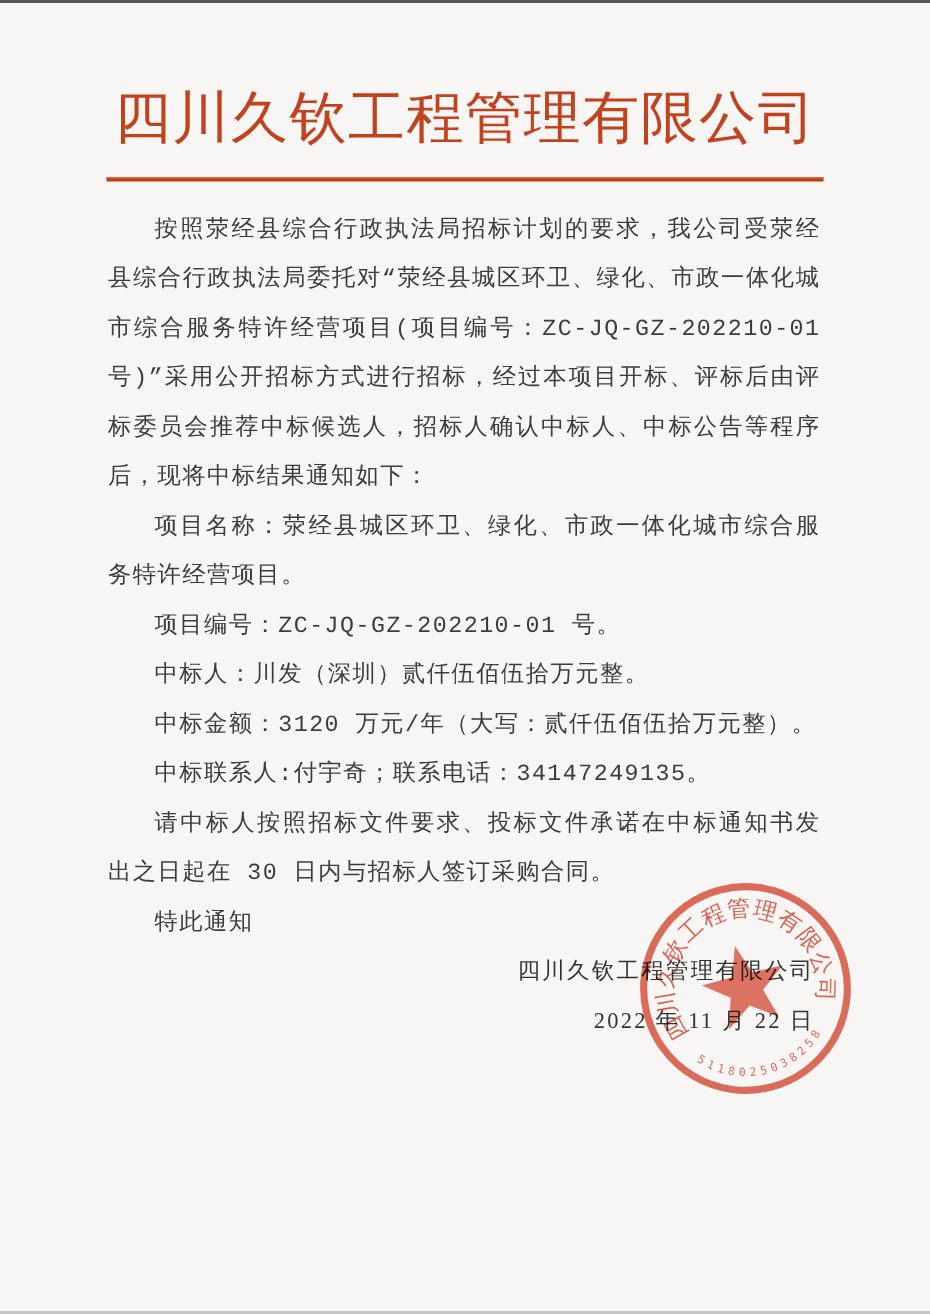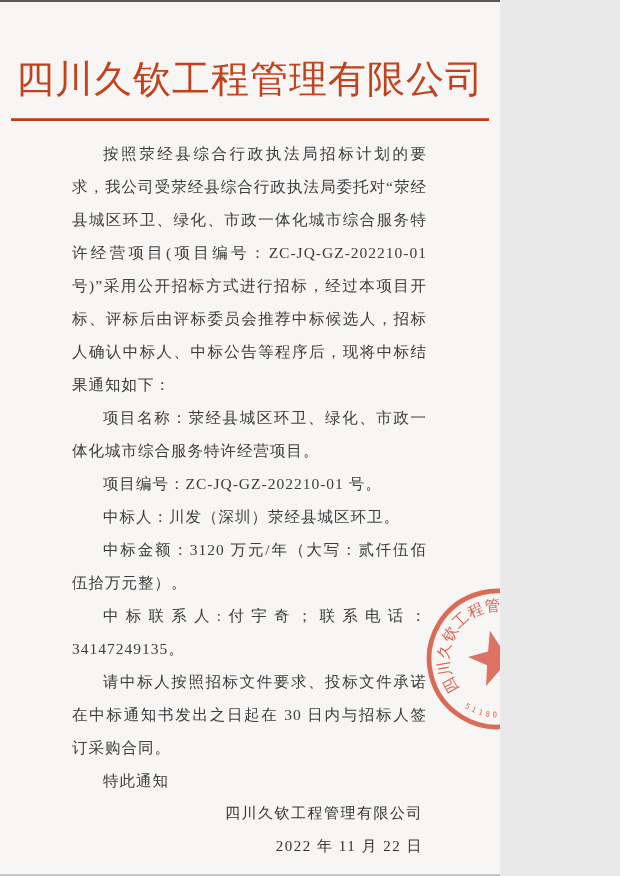--- a/index.html
+++ b/index.html
@@ -3,21 +3,21 @@
 <meta charset="utf-8">
 <style>
   html,body{margin:0;padding:0;}
   body{
     width:620px;height:876px;
     background:#e9e9e9;
     font-family:"Liberation Serif","DejaVu Serif",serif;
   }
   .page{
     position:relative;
-    width:500px;height:876px;
+    width:620px;height:876px;
     box-sizing:border-box;
     background:#f7f6f4;
     border-top:2px solid #585858;
     border-bottom:2px solid #c6c6c6;
     overflow:hidden;
   }
   .letterhead{
     margin-top:53px;
     text-align:center;
     font-size:38px;
@@ -45,20 +45,21 @@
     margin:16px 73px 0 72px;
     font-size:15.5px;
     line-height:33px;
     color:#3c3c3c;
     text-align:justify;
     letter-spacing:1px;
   }
   .body-text p{
     margin:0;
     text-indent:2em;
+    font-family:Liberation Mono, monospace;
   }
   .signature{
     margin:0 77px 0 72px;
     text-align:right;
     font-size:15px;
     line-height:33px;
     color:#333;
     letter-spacing:1.5px;
   }
   .seal{
@@ -105,21 +106,21 @@
 
   <div class="letterhead">四川久钦工程管理有限公司</div>
 
   <div class="red-rule"></div>
 
 
   <div class="body-text">
     <p>按照荥经县综合行政执法局招标计划的要求，我公司受荥经县综合行政执法局委托对“荥经县城区环卫、绿化、市政一体化城市综合服务特许经营项目(项目编号：ZC-JQ-GZ-202210-01 号)”采用公开招标方式进行招标，经过本项目开标、评标后由评标委员会推荐中标候选人，招标人确认中标人、中标公告等程序后，现将中标结果通知如下：</p>
     <p>项目名称：荥经县城区环卫、绿化、市政一体化城市综合服务特许经营项目。</p>
     <p>项目编号：ZC-JQ-GZ-202210-01 号。</p>
-    <p>中标人：川发（深圳）荥经县城区环卫。</p>
+    <p>中标人：川发（深圳）贰仟伍佰伍拾万元整。</p>
     <p>中标金额：3120 万元/年（大写：贰仟伍佰伍拾万元整）。</p>
     <p>中标联系人:付宇奇；联系电话：34147249135。</p>
     <p>请中标人按照招标文件要求、投标文件承诺在中标通知书发出之日起在 30 日内与招标人签订采购合同。</p>
     <p>特此通知</p>
   </div>
 
   <div class="signature">
     <div>四川久钦工程管理有限公司</div>
     <div>2022 年 11 月 22 日</div>
   </div>

